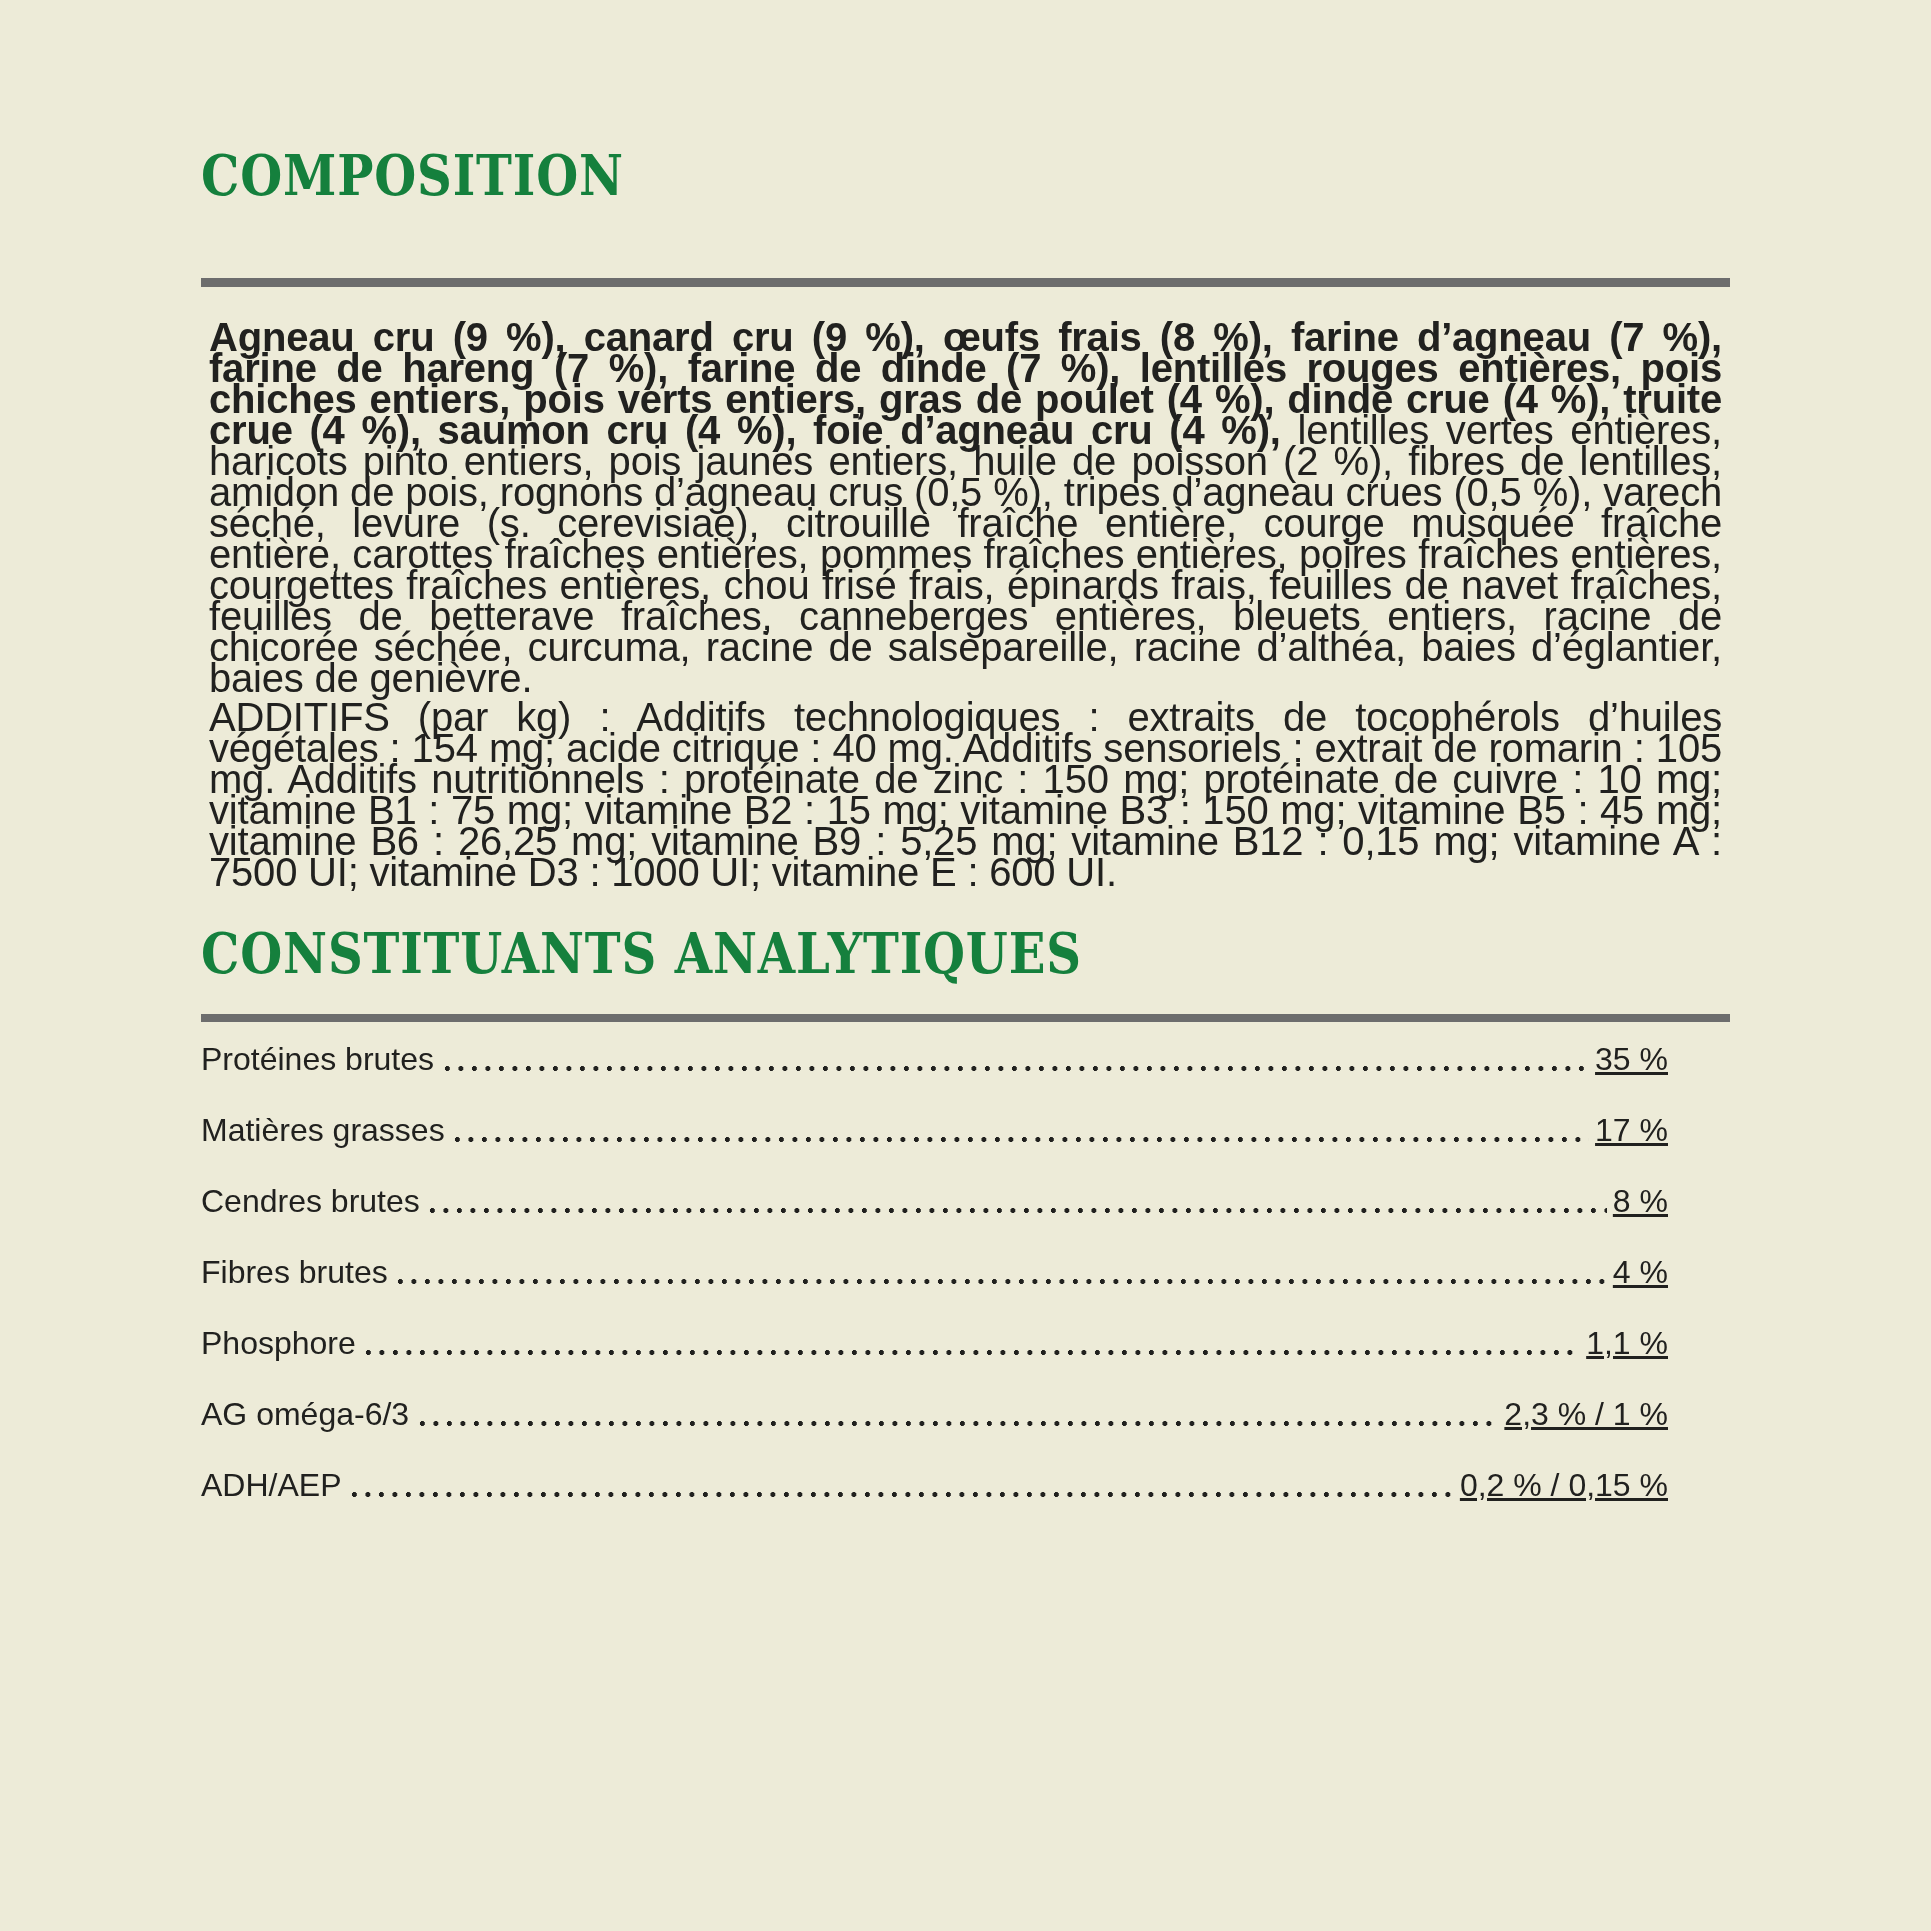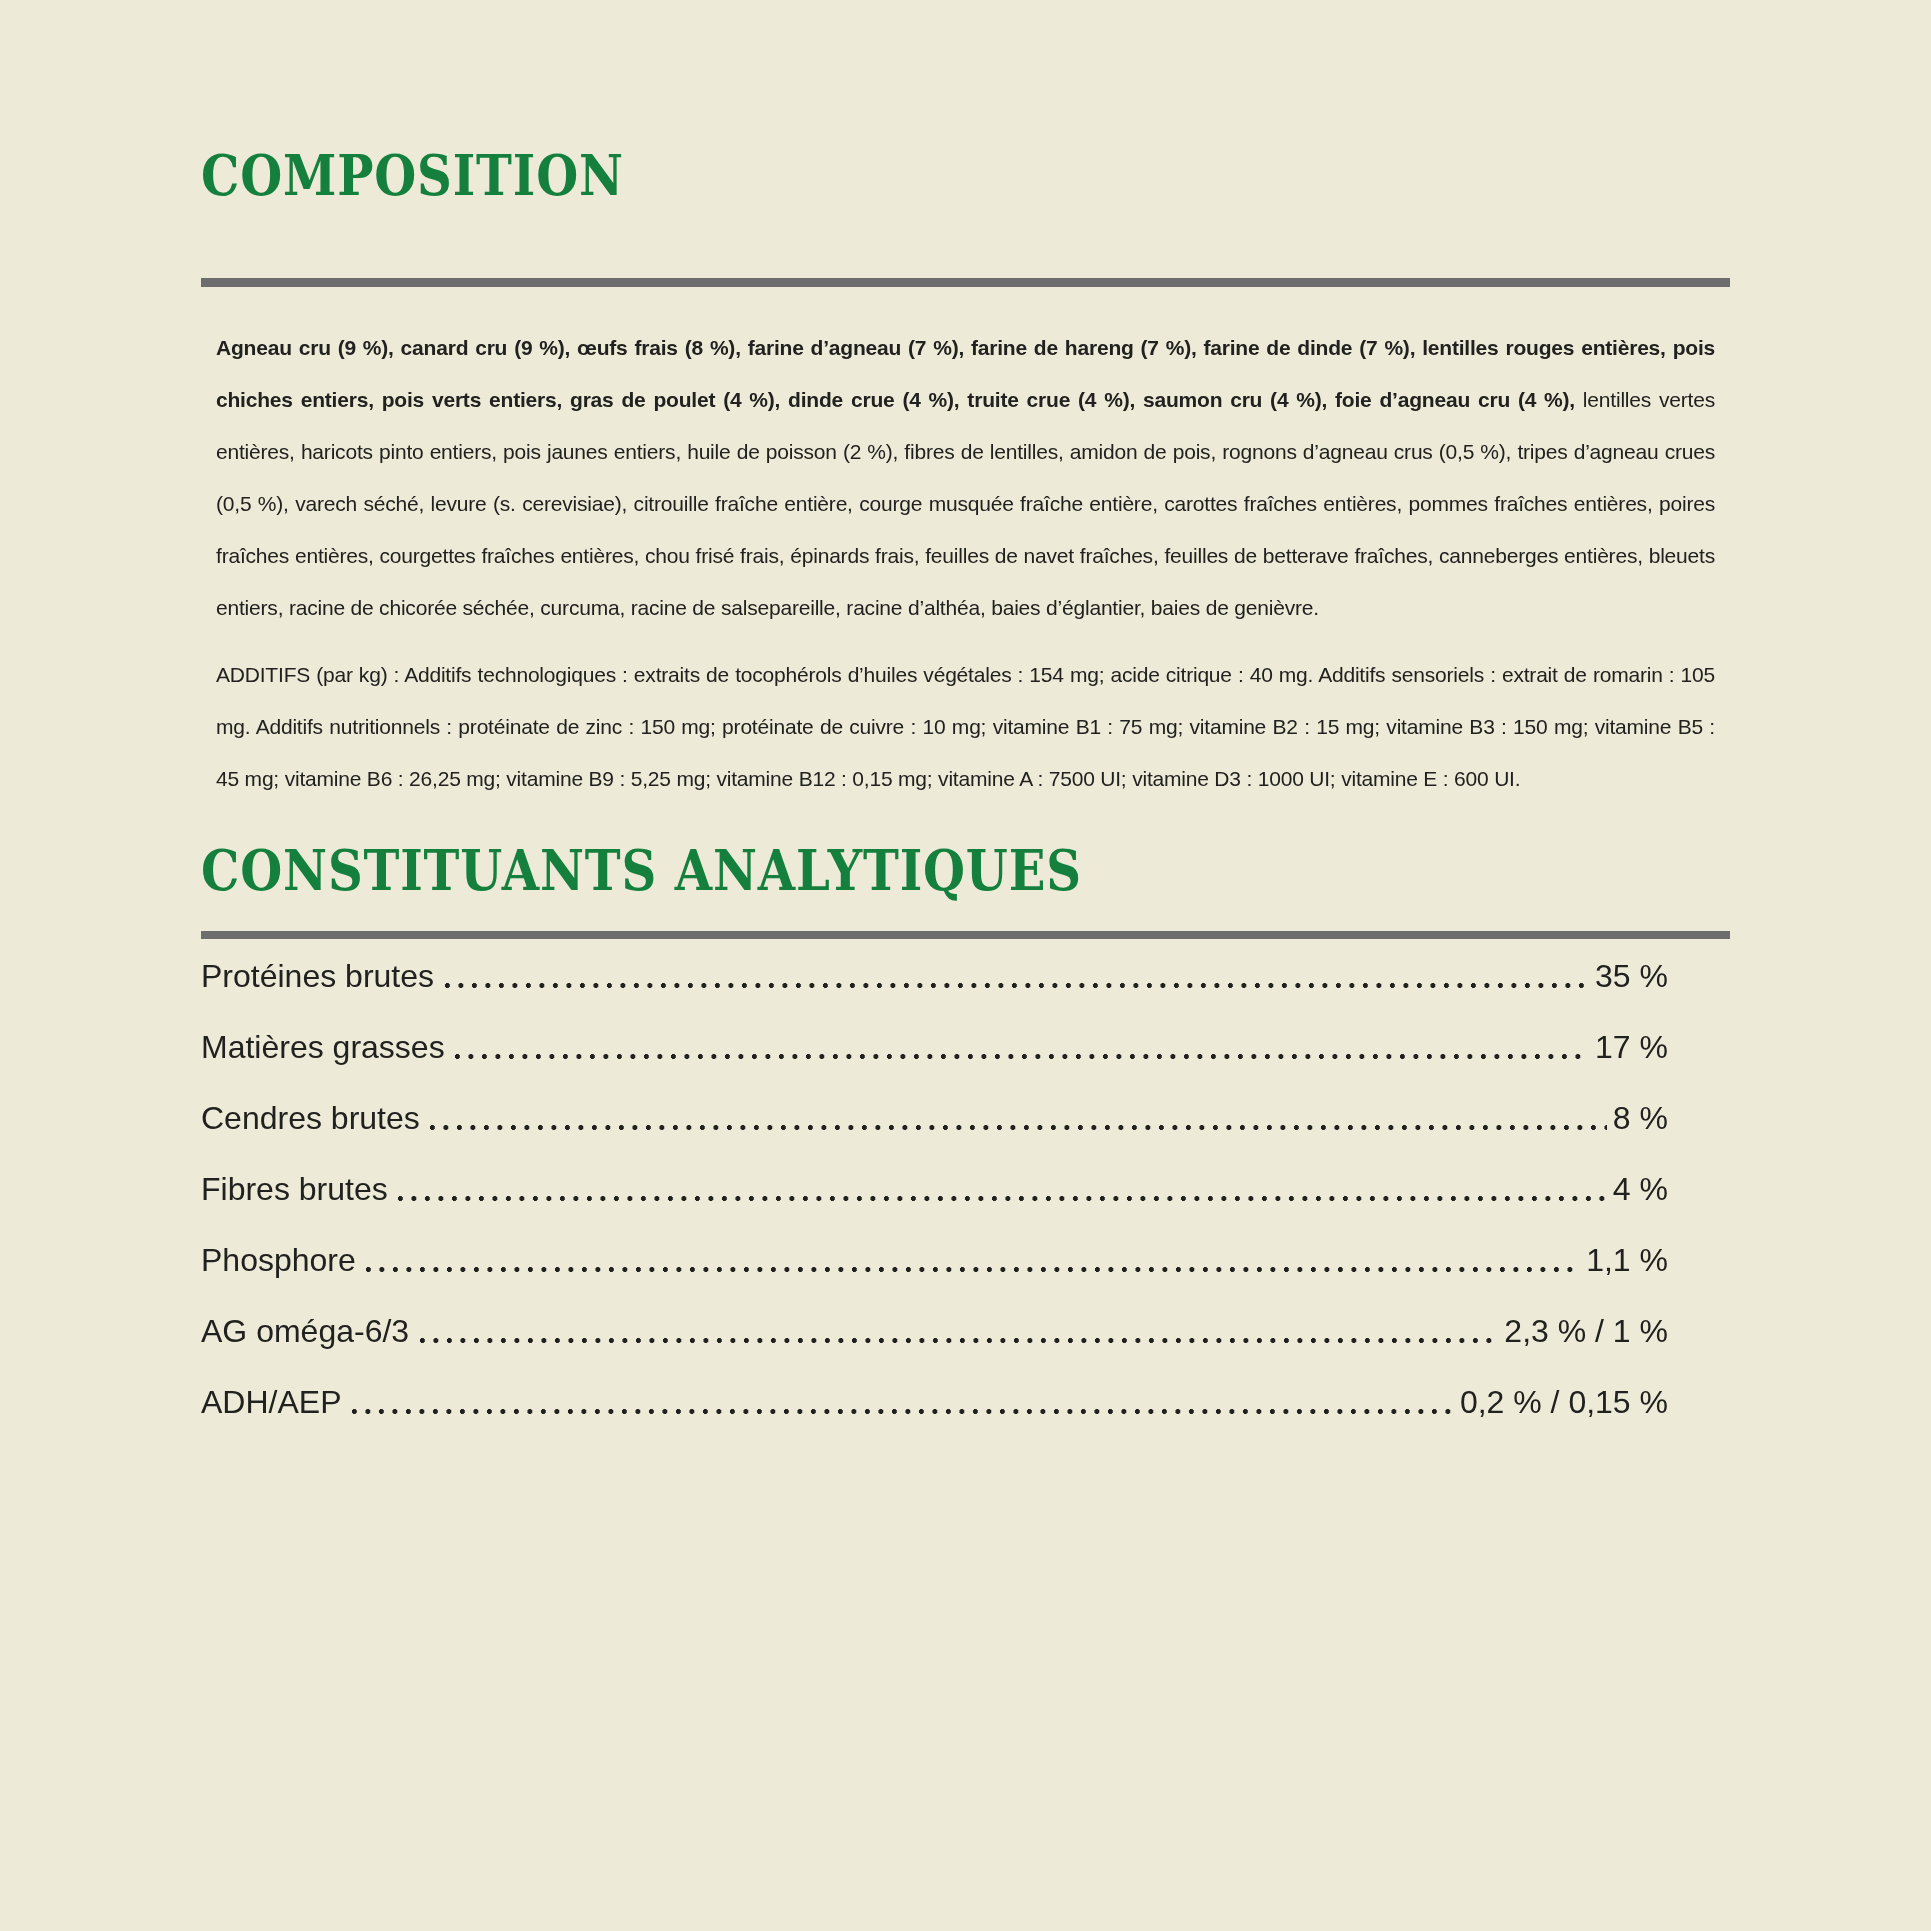--- a/index.html
+++ b/index.html
@@ -33,23 +33,23 @@
     letter-spacing: 1px;
   }
   .composition h1 { margin-top: 143px; }
   .rule {
     height: 8.7px;
     background: #6d6d6d;
     margin-top: 71px;
   }
   .analytical .rule { margin-top: 29px; }
   .bodytext {
-    margin: 15px;
-    font-size: 21px;
-    line-height: 52px;
+    margin: 8px;
+    font-size: 40px;
+    line-height: 31px;
     letter-spacing: -0.2px;
     text-align: justify;
   }
   .ingredients { margin-top: 35px; }
   .bold { font-weight: 700; }
   .analytical h1 { margin-top: 33px; }
   .rows {
     margin-top: 17.4px;
     width: 1467px;
   }
@@ -65,21 +65,21 @@
   .leader {
     flex: 1;
     align-self: flex-end;
     height: 6.8px;
     margin: 0 5.8px 6.8px 9.7px;
     background-image: radial-gradient(circle at 3.4px 3.4px, #21211f 2.2px, transparent 2.6px);
     background-size: 13.5px 6.8px;
     background-repeat: repeat-x;
     background-position: 0 100%;
   }
-  .value { text-align: right; }
+  .value { text-align: right; text-decoration: underline; }
 </style>
 </head>
 <body>
 
 <div class="page">
 
   <section class="composition">
     <h1><span class="h-inner">COMPOSITION</span></h1>
     <div class="rule"></div>
     <p class="bodytext ingredients"><span class="bold">Agneau cru (9 %), canard cru (9 %), œufs frais (8 %), farine d’agneau (7 %), farine de hareng (7 %), farine de dinde (7 %), lentilles rouges entières, pois chiches entiers, pois verts entiers, gras de poulet (4 %), dinde crue (4 %), truite crue (4 %), saumon cru (4 %), foie d’agneau cru (4 %),</span><span> lentilles vertes entières, haricots pinto entiers, pois jaunes entiers, huile de poisson (2 %), fibres de lentilles, amidon de pois, rognons d’agneau crus (0,5 %), tripes d’agneau crues (0,5 %), varech séché, levure (s. cerevisiae), citrouille fraîche entière, courge musquée fraîche entière, carottes fraîches entières, pommes fraîches entières, poires fraîches entières, courgettes fraîches entières, chou frisé frais, épinards frais, feuilles de navet fraîches, feuilles de betterave fraîches, canneberges entières, bleuets entiers, racine de chicorée séchée, curcuma, racine de salsepareille, racine d’althéa, baies d’églantier, baies de genièvre.</span></p>

